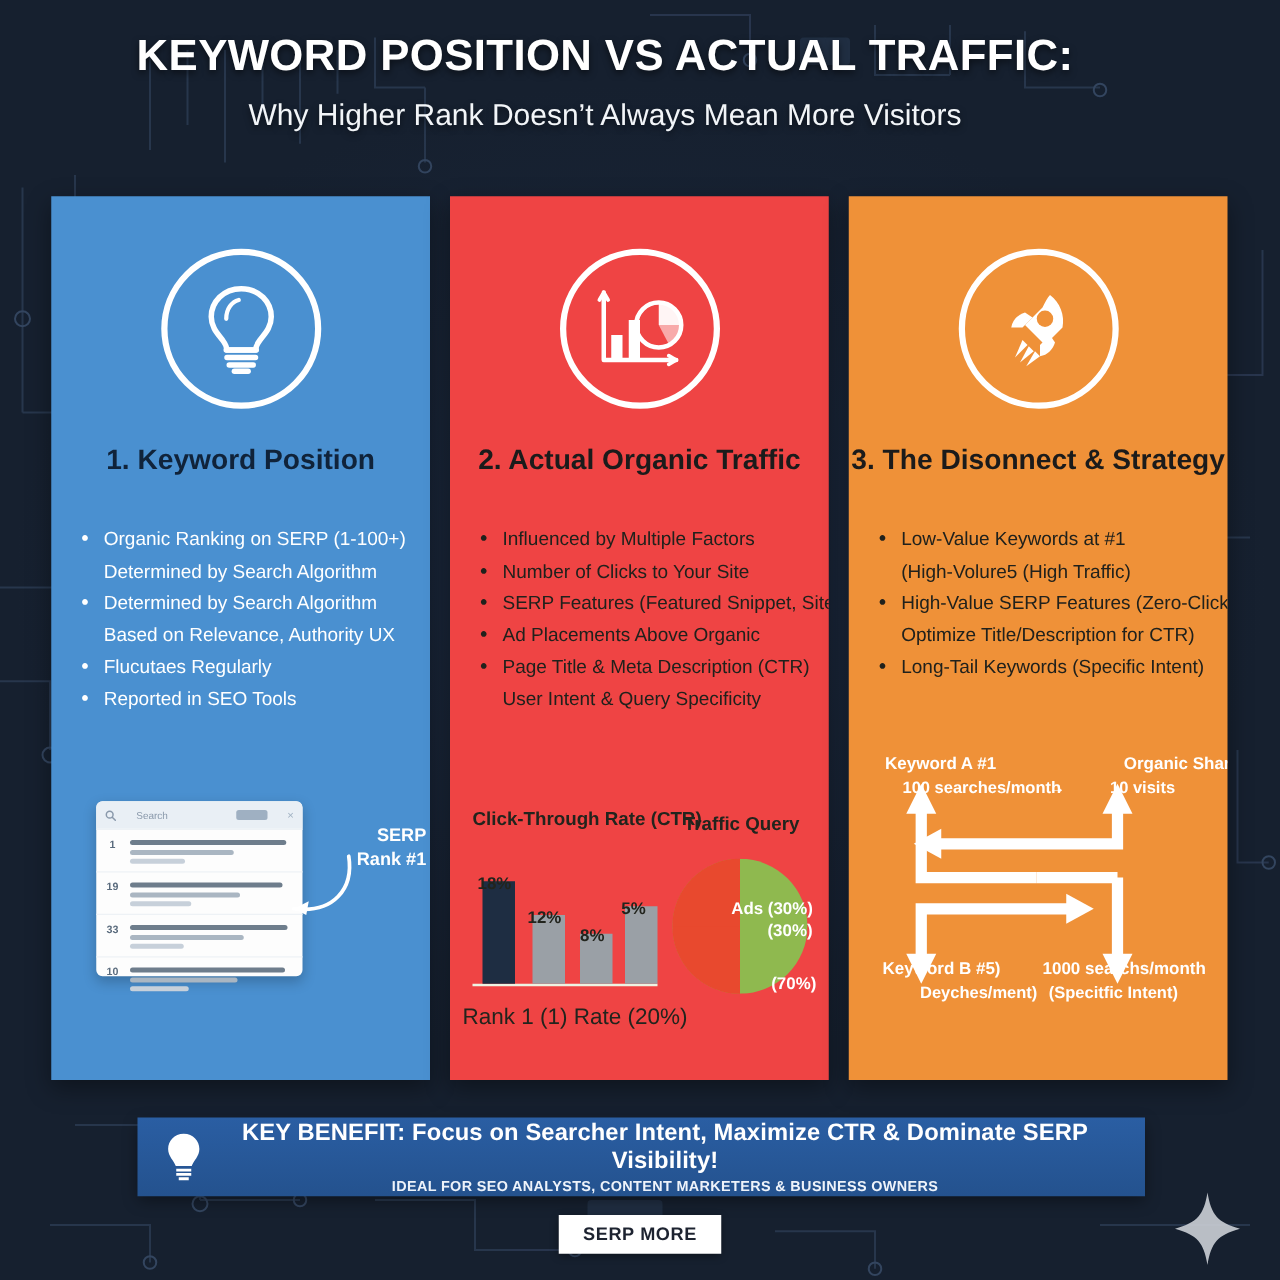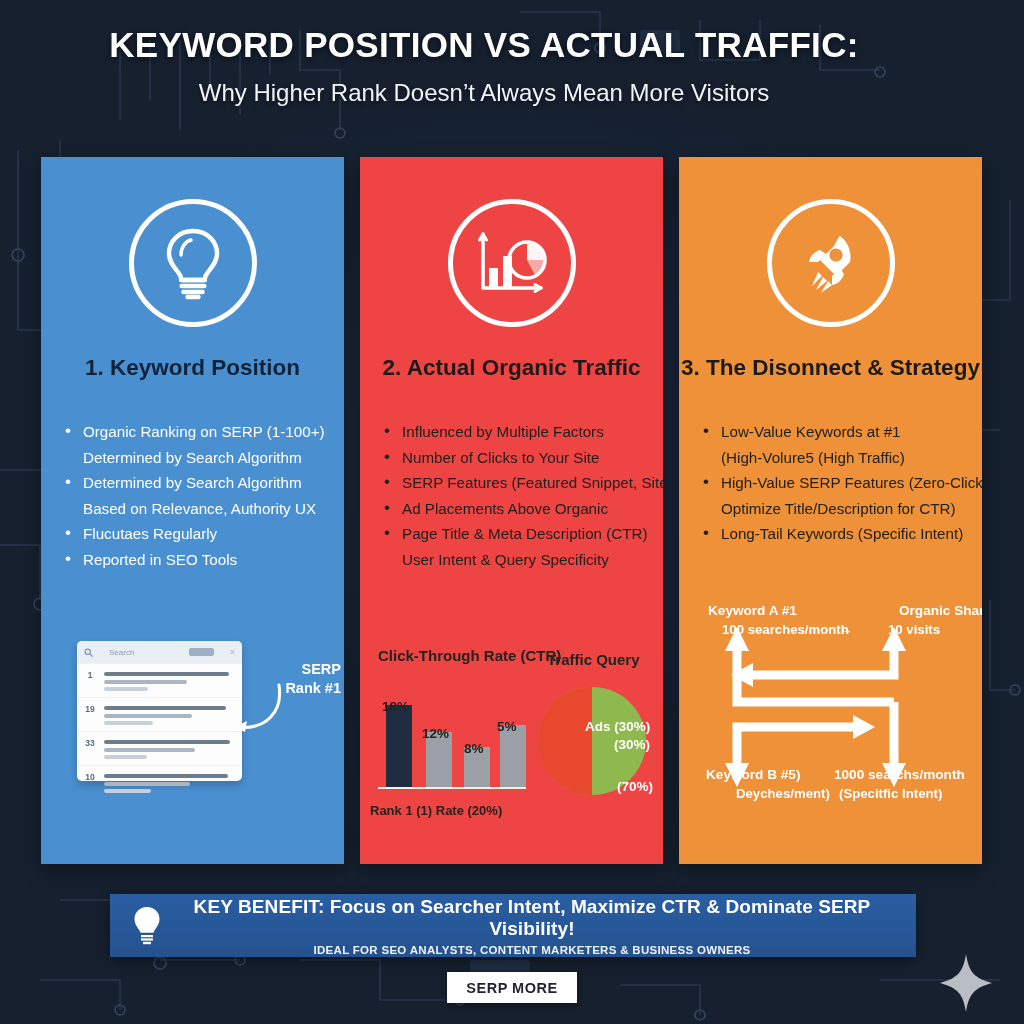--- a/index.html
+++ b/index.html
@@ -128,21 +128,21 @@
   .barchart { position: absolute; left: 18px; top: 534px; width: 150px; height: 106px; }
   .bar { position: absolute; bottom: 10px; }
   .bar-baseline {
     position: absolute; left: 0; bottom: 8px; width: 148px; height: 2px; background: #eef3e3;
   }
   .bar-val {
     position: absolute; font-size: 13.5px; font-weight: 700; color: #22241d; white-space: nowrap;
   }
   .axis-label {
     position: absolute; left: 10px; top: 646px;
-    font-size: 13px; font-weight: 700; color: #22241d; white-space: nowrap;
+    font-size: 18px; font-weight: 400; color: #22241d; white-space: nowrap;
   }
 
   .pie { position: absolute; left: 178px; top: 530px; width: 108px; height: 108px; }
   .pie-label {
     position: absolute; font-size: 13.5px; font-weight: 700; color: #ffffff;
     text-align: center; line-height: 16px; white-space: nowrap;
   }
   #pie-ads   { left: 185px; top: 562px; width: 58px; margin-left: 40px; }
   #pie-p30   { left: 254px; top: 580px; }
   #pie-p70   { left: 257px; top: 622px; }

